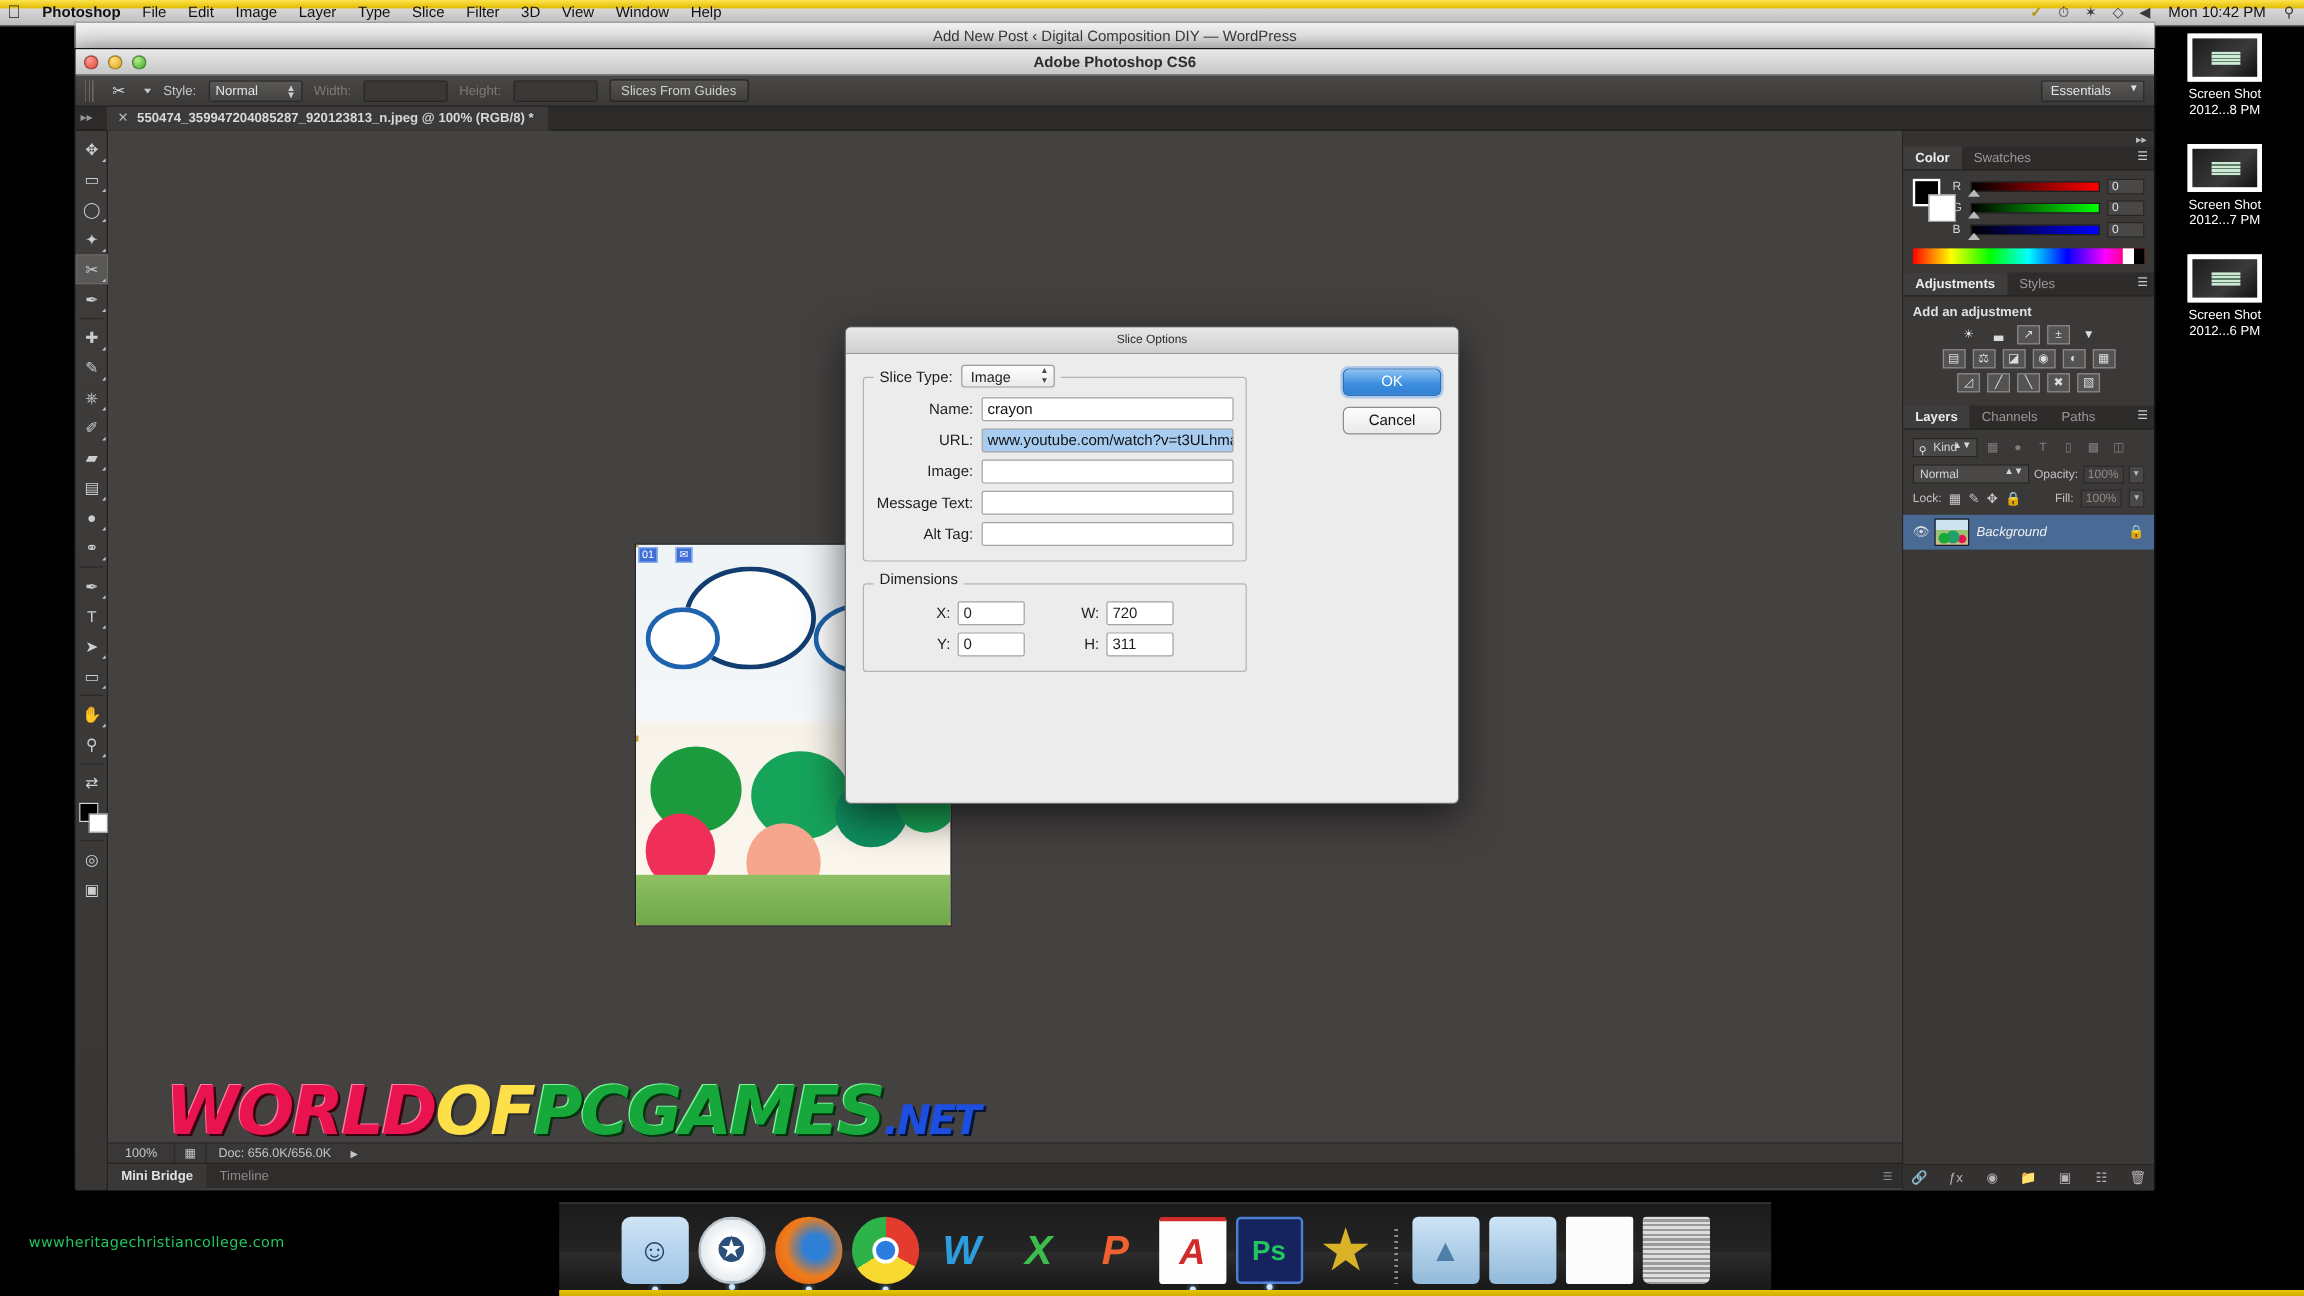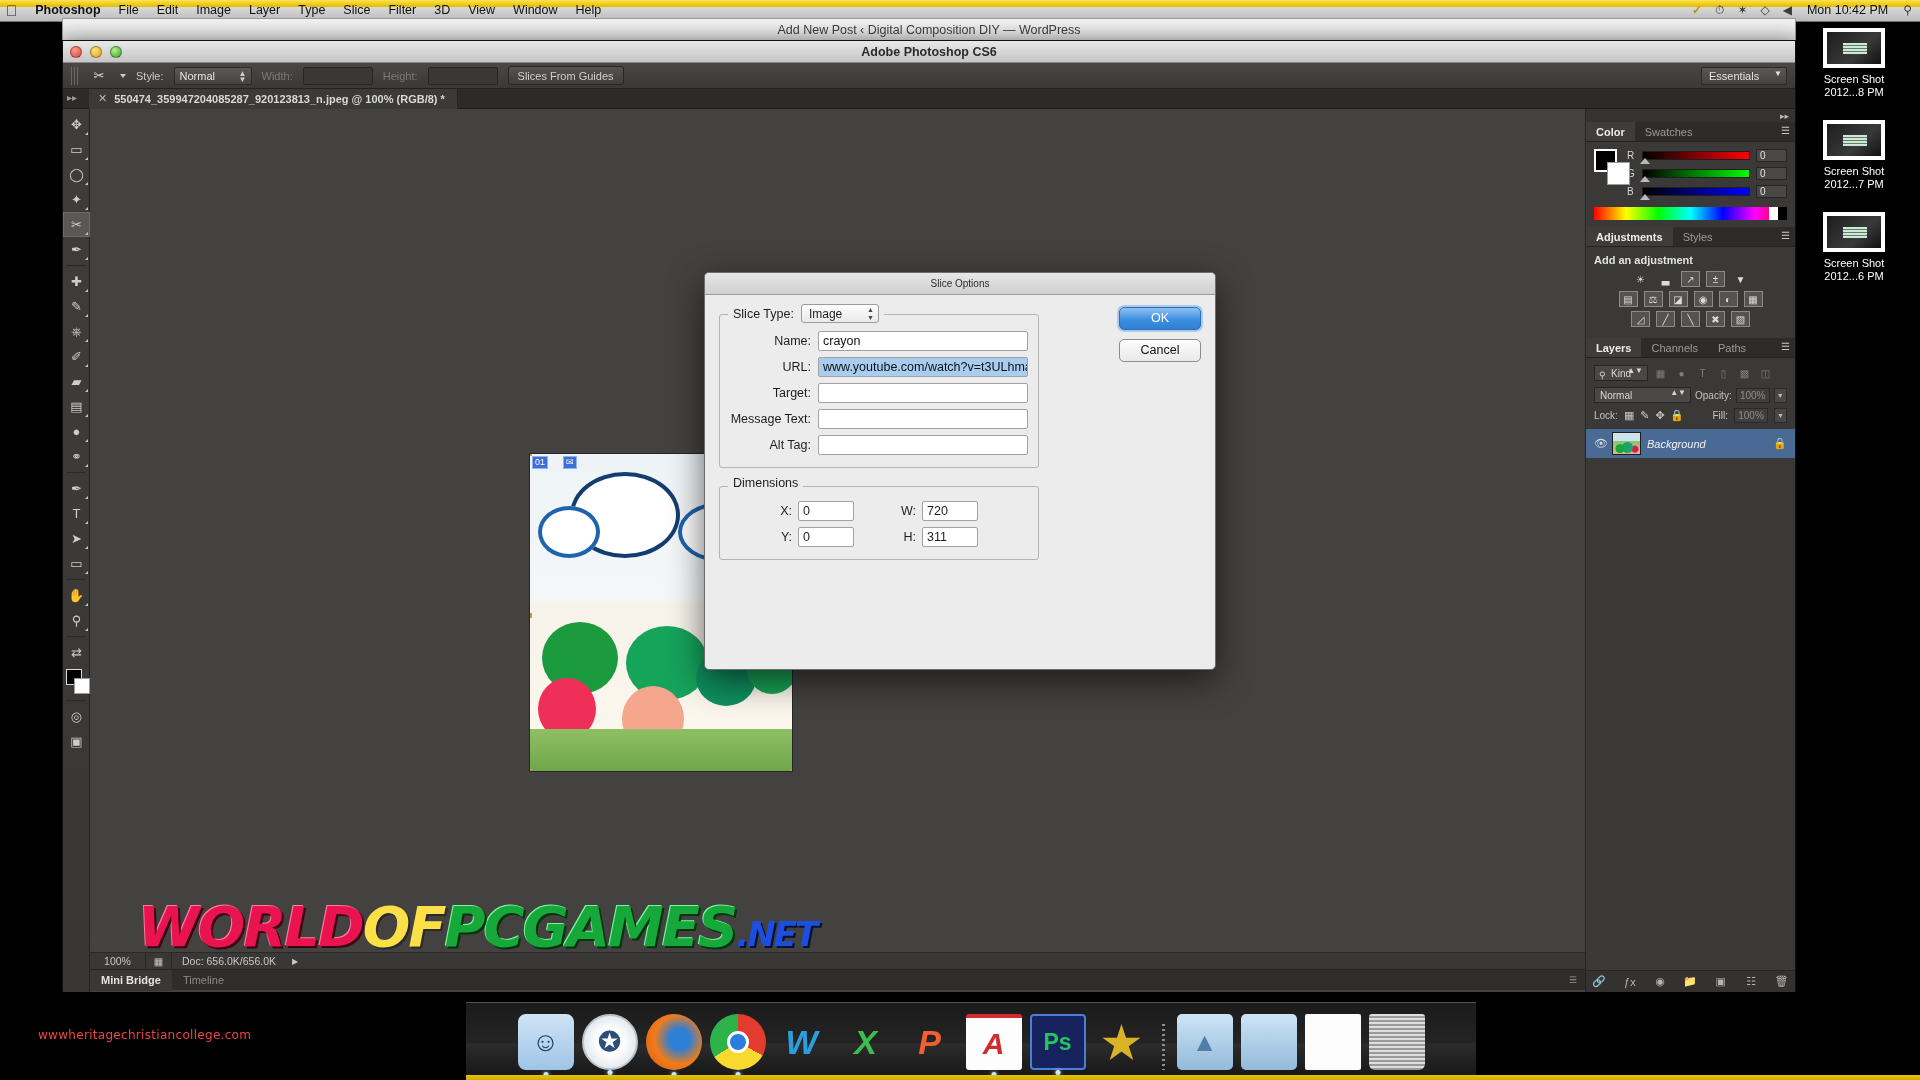--- a/index.html
+++ b/index.html
@@ -304,21 +304,21 @@
   }
   .wp-alt-hint{
     position:absolute; left:170px; top:6px; font-size:11.5px; color:#8a8a8a; font-style:italic;
   }
   .wp-cap-label{ position:absolute; left:24px; top:38px; font-size:13px; font-weight:bold; color:#2b2b2b;}
   .wp-cap-input{ position:absolute; left:140px; top:31px; width:488px; height:28px;
     background:#fff; border:1px solid #dcdcdc;}
 
   
   .wm-college{
-    position:absolute; left:38px; top:1028px; font-size:12px; color:#ef4444;
+    position:absolute; left:24px; top:1028px; font-size:12px; color:#22c55e;
     font-family:"DejaVu Sans", sans-serif; letter-spacing:.3px;
   }
 
   
   .dock{
     position:absolute; left:466px; bottom:0; width:1010px; height:78px;
     background:linear-gradient(180deg, rgba(150,150,150,.18) 0%, rgba(120,120,120,.30) 52%, rgba(200,200,200,.22) 53%, rgba(60,60,60,.35) 100%);
     border-top:1px solid rgba(255,255,255,.25);
     display:flex; align-items:flex-end; justify-content:center; gap:8px; padding:0 14px 10px;
   }
@@ -740,21 +740,21 @@
 
         <div class="frm-row">
           <span class="frm-lbl">Name:</span>
           <span class="frm-input">crayon</span>
         </div>
         <div class="frm-row">
           <span class="frm-lbl">URL:</span>
           <span class="frm-input sel-text">www.youtube.com/watch?v=t3ULhmadHkg</span>
         </div>
         <div class="frm-row">
-          <span class="frm-lbl">Target:</span>
+          <span class="frm-lbl">Image:</span>
           <span class="frm-input"></span>
         </div>
         <div class="frm-row">
           <span class="frm-lbl">Message Text:</span>
           <span class="frm-input"></span>
         </div>
         <div class="frm-row" style="margin-bottom:0;">
           <span class="frm-lbl">Alt Tag:</span>
           <span class="frm-input"></span>
         </div>

